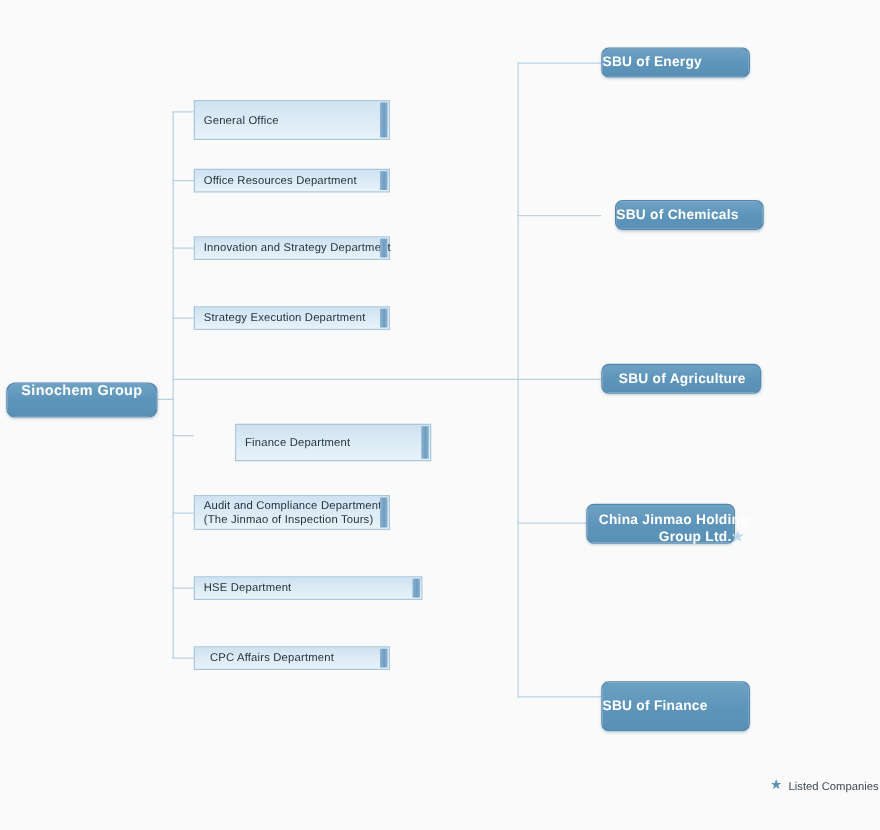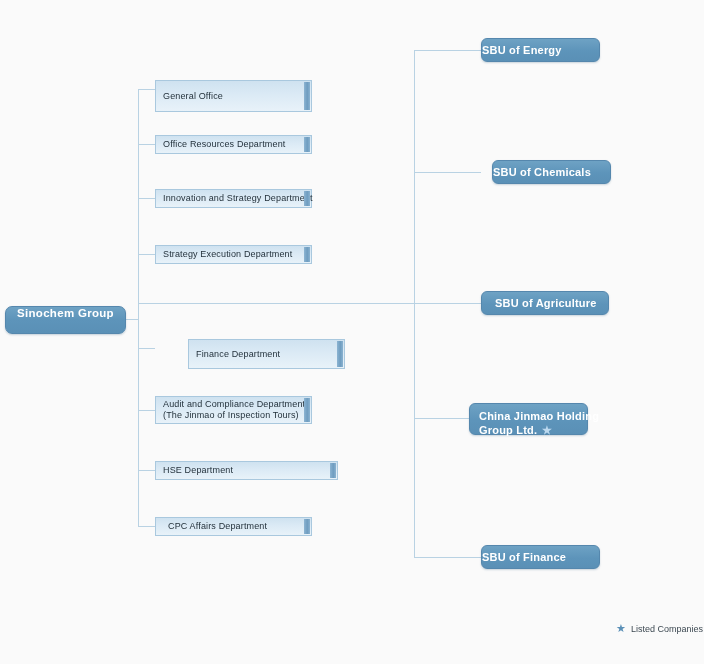--- a/index.html
+++ b/index.html
@@ -73,20 +73,21 @@
   }
   .node-sbu .sbu-line {
     display: block;
     white-space: nowrap;
   }
   .node-sbu .sbu-line-2 {
     display: flex;
     align-items: center;
     justify-content: space-between;
     padding-right: 26px;
+    margin-left: 48px;
   }
   .star-mark {
     color: #bcd9ef;
     font-size: 11px;
     line-height: 11px;
   }
 
   
   .node-dept {
     position: absolute;
@@ -230,21 +231,21 @@
   </div>
 
   <div class="node-sbu two-line" style="left:469px; top:403px; width:119px; height:32px;">
     <span class="sbu-line">China Jinmao Holding</span>
     <span class="sbu-line sbu-line-2">
       <span>Group Ltd.</span>
       <span class="star-mark">★</span>
     </span>
   </div>
 
-  <div class="node-sbu" style="left:481px; top:545px; width:119px; height:24px;">
+  <div class="node-sbu" style="left:481px; top:545px; width:119px; height:40px;">
     <span>SBU of Finance</span>
   </div>
 
   <div class="legend" style="left:616px; top:623px;">
     <span class="star-mark">★</span>
     <span>Listed Companies</span>
   </div>
 
 </div>
 

